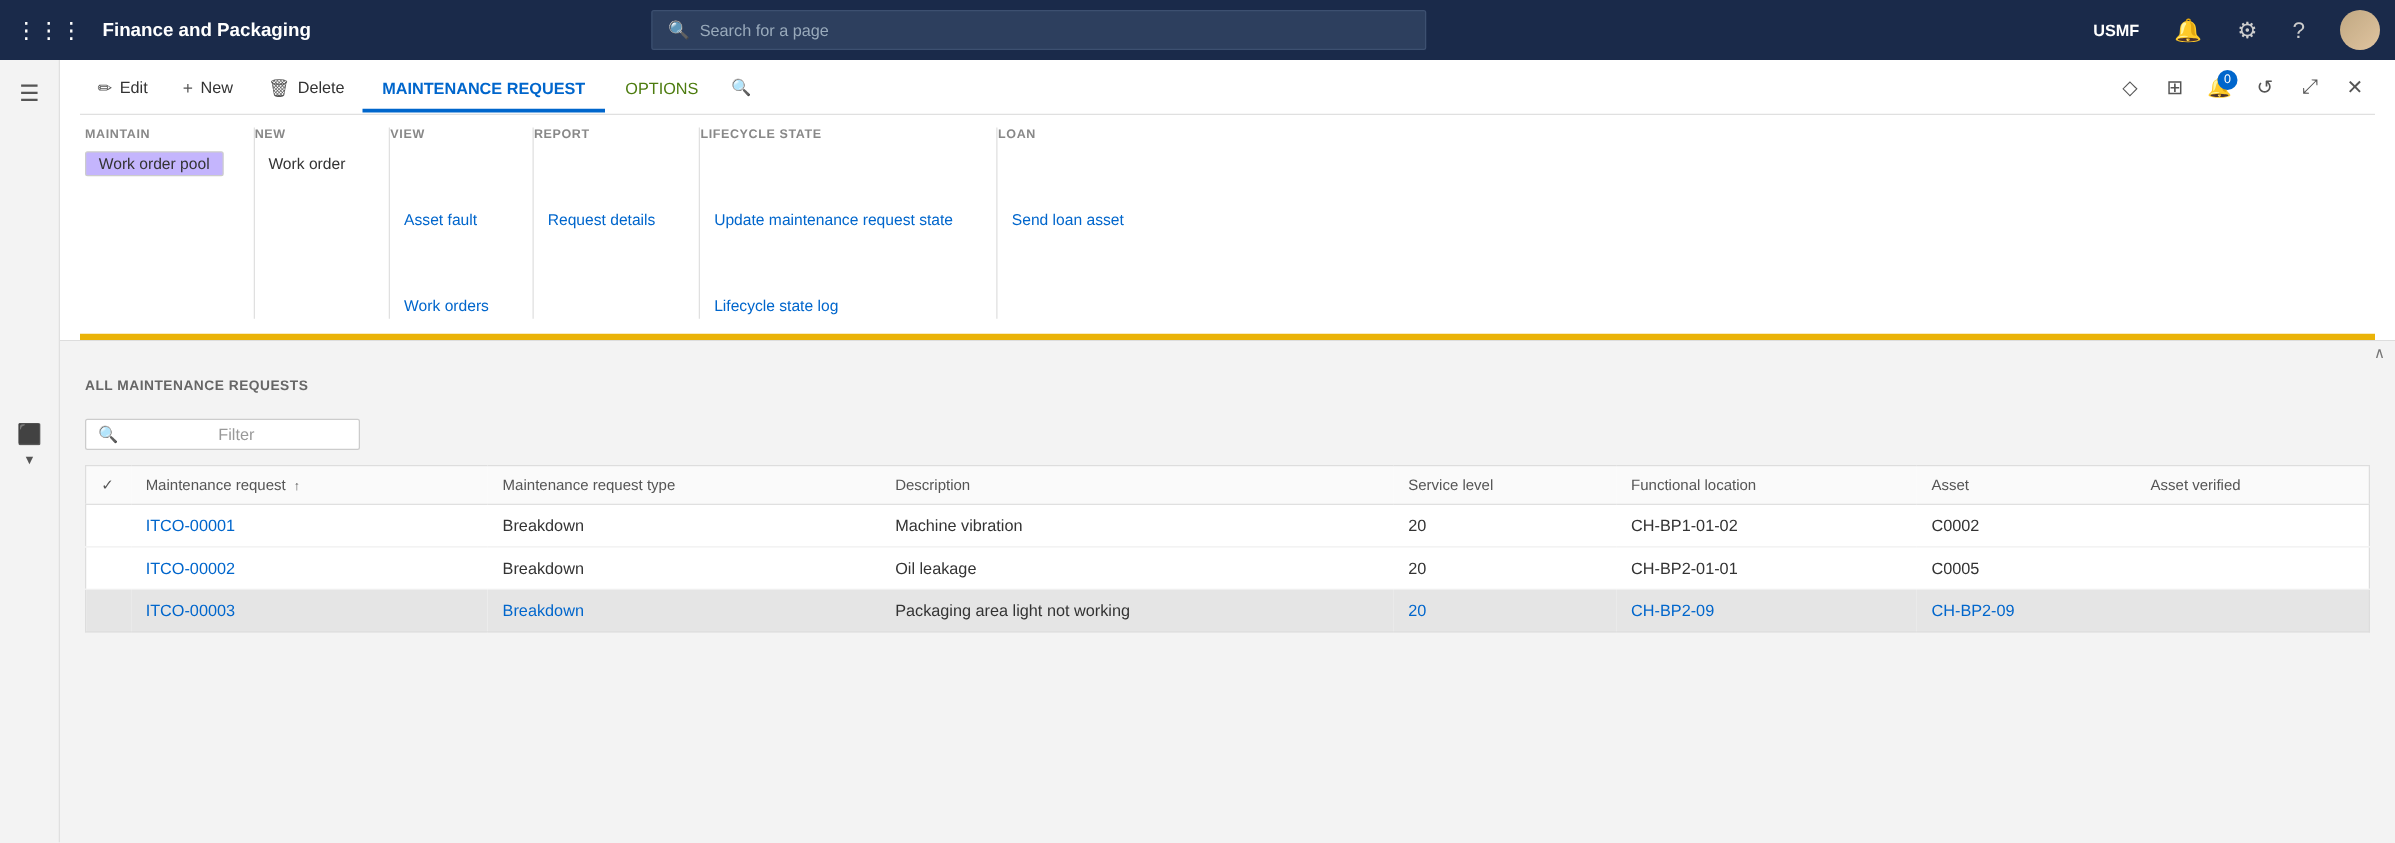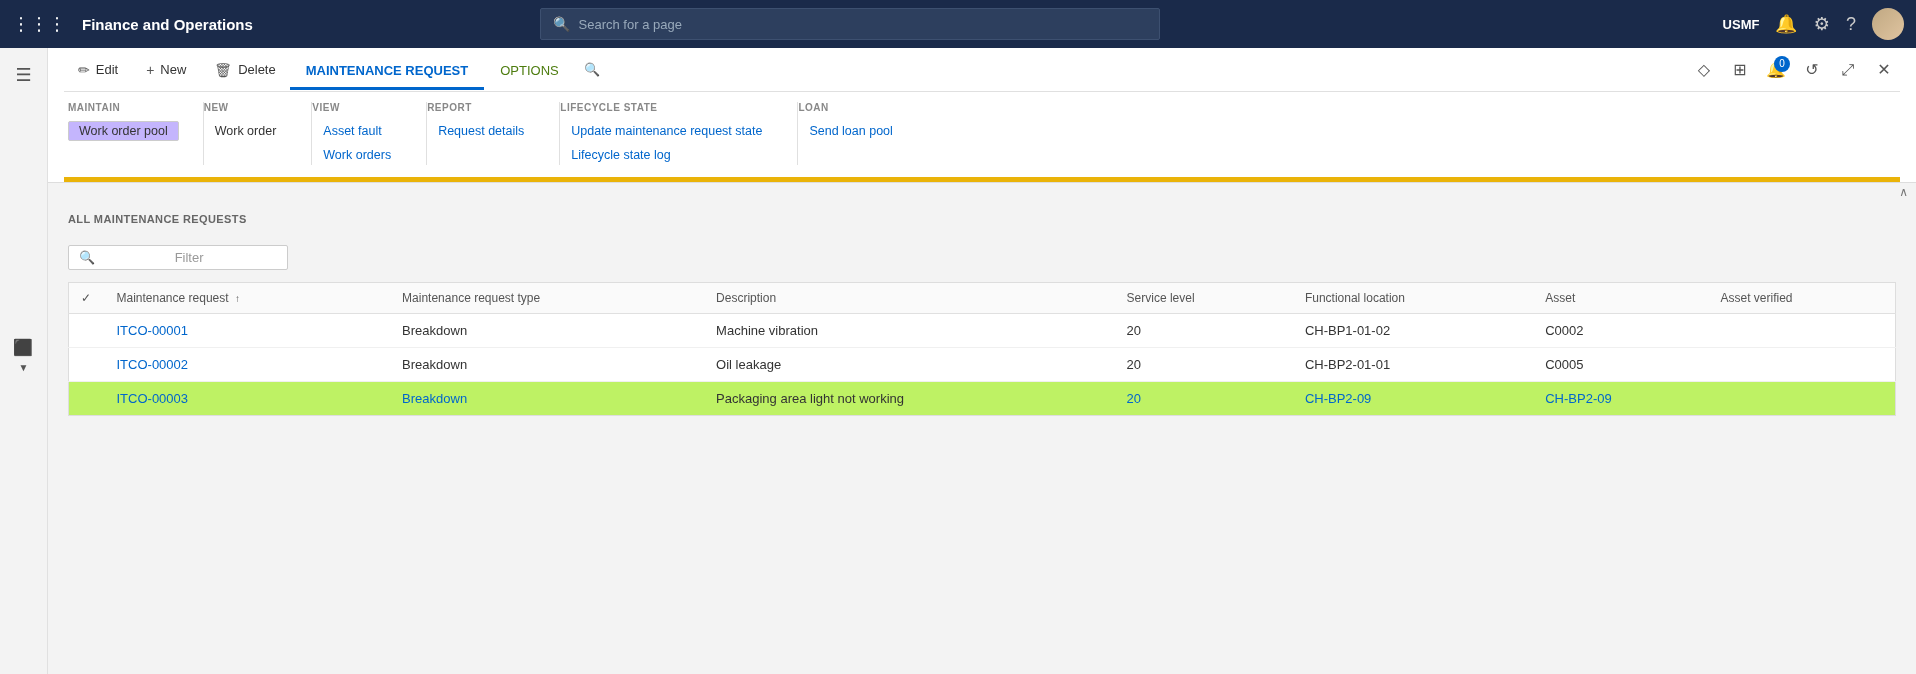--- a/index.html
+++ b/index.html
@@ -34,21 +34,21 @@
       border: none;
       outline: none;
       color: #fca5a5;
       font-size: 13px;
       width: 100%;
     }
     .top-nav .search-bar input::placeholder { color: #9ab; }
     .top-nav .nav-right {
       display: flex;
       align-items: center;
-      gap: 16px;
+      gap: 28px;
       margin-left: auto;
     }
     .top-nav .nav-right .user-label { color: #fff; font-size: 13px; font-weight: 600; }
     .top-nav .nav-right .icon-btn { color: #ccc; font-size: 18px; cursor: pointer; position: relative; }
     .top-nav .nav-right .avatar {
       width: 32px; height: 32px; border-radius: 50%;
       background: linear-gradient(135deg, #c0a882, #e0c4a0);
       cursor: pointer;
     }
 
@@ -163,21 +163,21 @@
       background: transparent;
       color: #333;
       text-align: left;
       border-radius: 2px;
       white-space: nowrap;
     }
     .ribbon-item-btn.outlined {
       border: 1px solid #ccc;
       background: #c4b5fd;
     }
-    .ribbon-item-btn.blue-text { color: #0066cc; }
+    .ribbon-item-btn.blue-text { color: #0066cc; margin-top: 45px; }
 
     
     .collapse-row {
       display: flex;
       justify-content: flex-end;
       background: #f3f3f3;
       padding: 2px 8px;
     }
     .collapse-btn { background: transparent; border: none; cursor: pointer; font-size: 12px; color: #777; }
     .section-title {
@@ -228,21 +228,21 @@
     }
     .data-table th.check-col { width: 36px; }
     .data-table td {
       padding: 9px 12px;
       font-size: 13px;
       color: #333;
       border-bottom: 1px solid #f0f0f0;
       white-space: nowrap;
     }
     .data-table tr:last-child td { border-bottom: none; }
-    .data-table tr.selected-row td { background: #bef264; }
+    .data-table tr.selected-row td { background: #e5e5e5; }
     .data-table td.link { color: #0066cc; cursor: pointer; }
     .sort-icon { font-size: 10px; margin-left: 3px; color: #555; }
 
     
     .layout {
       display: flex;
       height: calc(100vh - 48px);
     }
     .sidebar-left {
       width: 48px;
@@ -268,21 +268,21 @@
     }
     .content-section {
       padding: 12px 20px 0;
     }
   </style>
 </head>
 <body>
 
 <div class="top-nav">
   <span class="grid-icon">⋮⋮⋮</span>
-  <span class="app-title">Finance and Operations</span>
+  <span class="app-title">Finance and Packaging</span>
   <div class="search-bar">
     <span style="color:#9ab;font-size:14px;">🔍</span>
     <input type="text" placeholder="Search for a page" style="">
   </div>
   <div class="nav-right">
     <span class="user-label">USMF</span>
     <span class="icon-btn">🔔</span>
     <span class="icon-btn">⚙</span>
     <span class="icon-btn">?</span>
     <div class="avatar"></div>
@@ -367,21 +367,21 @@
           <div class="ribbon-group-label">LIFECYCLE STATE</div>
           <div class="ribbon-group-items">
             <button class="ribbon-item-btn blue-text">Update maintenance request state</button>
             <button class="ribbon-item-btn blue-text">Lifecycle state log</button>
           </div>
         </div>
 
         <div class="ribbon-group">
           <div class="ribbon-group-label">LOAN</div>
           <div class="ribbon-group-items">
-            <button class="ribbon-item-btn blue-text">Send loan pool</button>
+            <button class="ribbon-item-btn blue-text">Send loan asset</button>
           </div>
         </div>
 
       </div>
     </div>
 
     <div class="collapse-row">
       <button class="collapse-btn">∧</button>
     </div>
 

